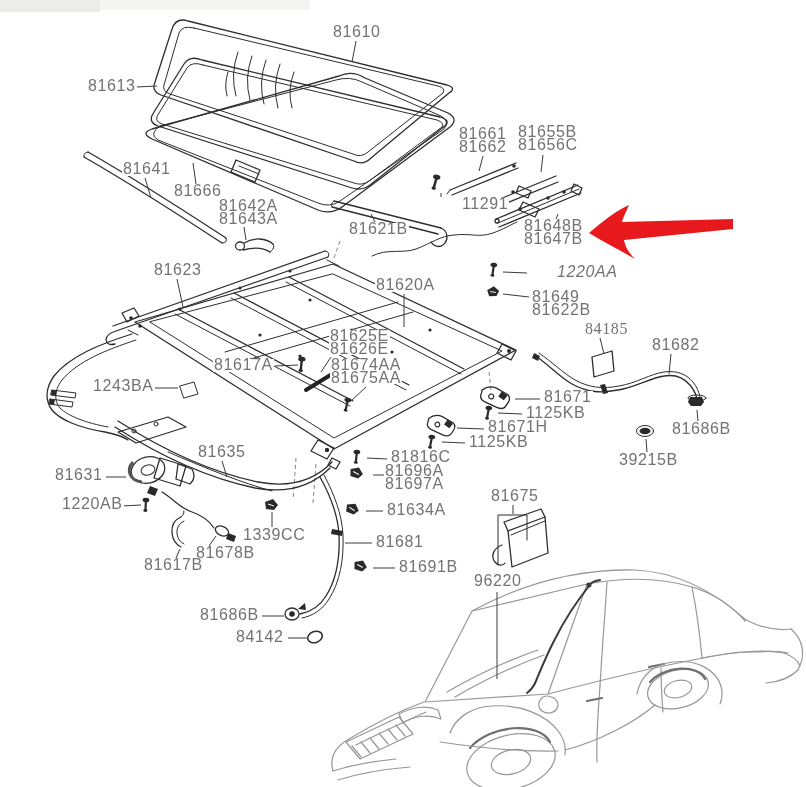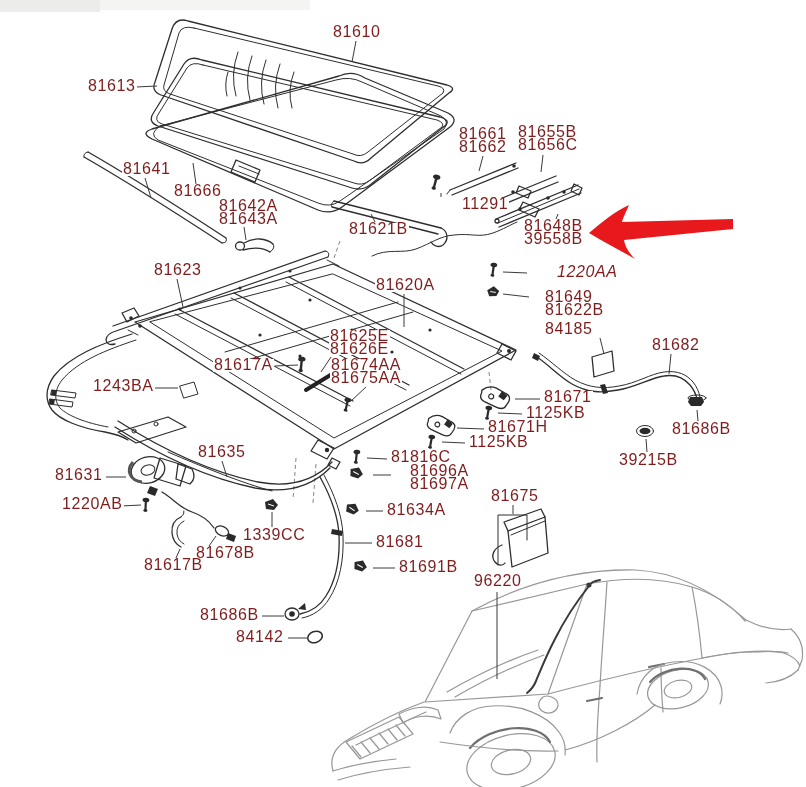--- a/index.html
+++ b/index.html
@@ -1,21 +1,21 @@
 <!DOCTYPE html>
 <html><head>
 <meta charset="utf-8">
 <style>
   html,body{margin:0;padding:0;background:#ffffff;}
   #stage{position:relative;width:806px;height:787px;background:#ffffff;overflow:hidden;
          font-family:"Liberation Sans", sans-serif;}
   #art{position:absolute;left:0;top:0;}
   #labels{position:absolute;left:0;top:0;width:806px;height:787px;pointer-events:none;}
   .part-label{position:absolute;font-size:16px;line-height:12.5px;letter-spacing:.6px;
-              color:#7f1d1d;background:#ffffff;white-space:pre;padding:0 1px;}
+              color:#737373;background:#ffffff;white-space:pre;padding:0 1px;}
   .part-label div{height:12.5px;}
   .line-art{stroke:#2e2e2e;fill:none;stroke-width:1.3;stroke-linecap:round;stroke-linejoin:round;}
   .thin{stroke-width:1;}
   .dark{fill:#2a2a2a;stroke:none;}
   .leader{stroke:#3a3a3a;stroke-width:1;}
   .dashed{stroke:#777;stroke-width:.9;stroke-dasharray:4 3;fill:none;}
   .car{stroke:#979797;fill:none;stroke-width:1.2;stroke-linecap:round;stroke-linejoin:round;}
   .car-dark{stroke:#6f6f6f;fill:none;stroke-width:2.2;stroke-linecap:round;}
   .antenna{stroke:#3a3a3a;fill:none;stroke-width:2;stroke-linecap:round;}
 </style>
@@ -343,45 +343,45 @@
   <div id="labels">
       <div class="part-label" style="left: 332px; top: 26px;"><div>81610</div></div>
       <div class="part-label" style="left: 87px; top: 80px;"><div>81613</div></div>
       <div class="part-label" style="left: 122px; top: 163px;"><div>81641</div></div>
       <div class="part-label" style="left: 173px; top: 185px;"><div>81666</div></div>
       <div class="part-label" style="left: 218px; top: 200px;"><div>81642A</div><div>81643A</div></div>
       <div class="part-label" style="left: 348px; top: 223px;"><div>81621B</div></div>
       <div class="part-label" style="left: 421px; top: 198px; margin-left: 40px;"><div>11291</div></div>
       <div class="part-label" style="left: 458px; top: 128px;"><div>81661</div><div>81662</div></div>
       <div class="part-label" style="left: 517px; top: 126px;"><div>81655B</div><div>81656C</div></div>
-      <div class="part-label" style="left: 523px; top: 220px;"><div>81648B</div><div>39558B</div></div>
+      <div class="part-label" style="left: 523px; top: 220px;"><div>81648B</div><div>81647B</div></div>
       <div class="part-label" style="left: 556px; top: 266px; font-style: italic;"><div>1220AA</div></div>
-      <div class="part-label" style="left: 531px; top: 291px; margin-left: 13px;"><div>81649</div><div>81622B</div></div>
-      <div class="part-label" style="left: 544px; top: 323px;"><div>84185</div></div>
+      <div class="part-label" style="left: 531px; top: 291px;"><div>81649</div><div>81622B</div></div>
+      <div class="part-label" style="left: 584px; top: 323px; font-family: Liberation Serif, serif;"><div>84185</div></div>
       <div class="part-label" style="left: 651px; top: 339px;"><div>81682</div></div>
       <div class="part-label" style="left: 153px; top: 264px;"><div>81623</div></div>
       <div class="part-label" style="left: 375px; top: 279px;"><div>81620A</div></div>
       <div class="part-label" style="left: 285px; top: 330px; margin-left: 44px;"><div>81625E</div><div>81626E</div></div>
       <div class="part-label" style="left: 213px; top: 359px;"><div>81617A</div></div>
       <div class="part-label" style="left: 330px; top: 359px;"><div>81674AA</div><div>81675AA</div></div>
       <div class="part-label" style="left: 92px; top: 380px;"><div>1243BA</div></div>
       <div class="part-label" style="left: 543px; top: 391px;"><div>81671</div></div>
       <div class="part-label" style="left: 525px; top: 407px;"><div>1125KB</div></div>
       <div class="part-label" style="left: 487px; top: 421px;"><div>81671H</div></div>
       <div class="part-label" style="left: 468px; top: 436px;"><div>1125KB</div></div>
       <div class="part-label" style="left: 671px; top: 423px;"><div>81686B</div></div>
       <div class="part-label" style="left: 618px; top: 454px;"><div>39215B</div></div>
       <div class="part-label" style="left: 197px; top: 446px;"><div>81635</div></div>
       <div class="part-label" style="left: 54px; top: 469px;"><div>81631</div></div>
       <div class="part-label" style="left: 61px; top: 498px;"><div>1220AB</div></div>
       <div class="part-label" style="left: 242px; top: 529px;"><div>1339CC</div></div>
       <div class="part-label" style="left: 195px; top: 547px;"><div>81678B</div></div>
       <div class="part-label" style="left: 143px; top: 559px;"><div>81617B</div></div>
       <div class="part-label" style="left: 390px; top: 451px;"><div>81816C</div></div>
-      <div class="part-label" style="left: 409px; top: 465px;"><div>81696A</div><div>81697A</div></div>
+      <div class="part-label" style="left: 384px; top: 465px;"><div>81696A</div><div>81697A</div></div>
       <div class="part-label" style="left: 386px; top: 504px;"><div>81634A</div></div>
       <div class="part-label" style="left: 375px; top: 536px;"><div>81681</div></div>
       <div class="part-label" style="left: 398px; top: 561px;"><div>81691B</div></div>
       <div class="part-label" style="left: 490px; top: 490px;"><div>81675</div></div>
       <div class="part-label" style="left: 473px; top: 575px;"><div>96220</div></div>
       <div class="part-label" style="left: 199px; top: 609px;"><div>81686B</div></div>
       <div class="part-label" style="left: 235px; top: 631px;"><div>84142</div></div>
     </div>
 </div>
 

